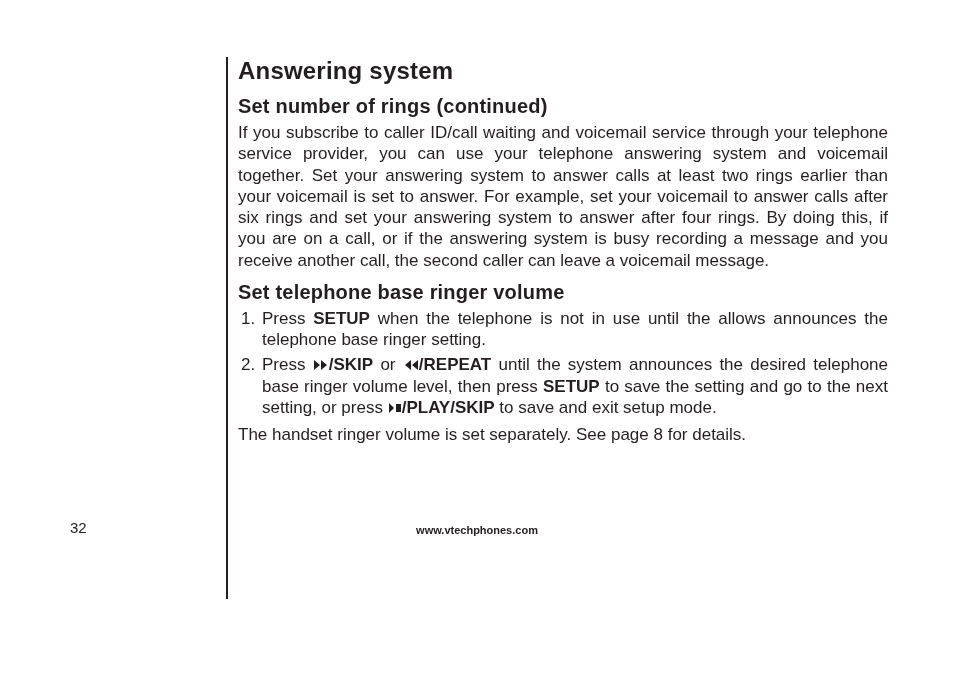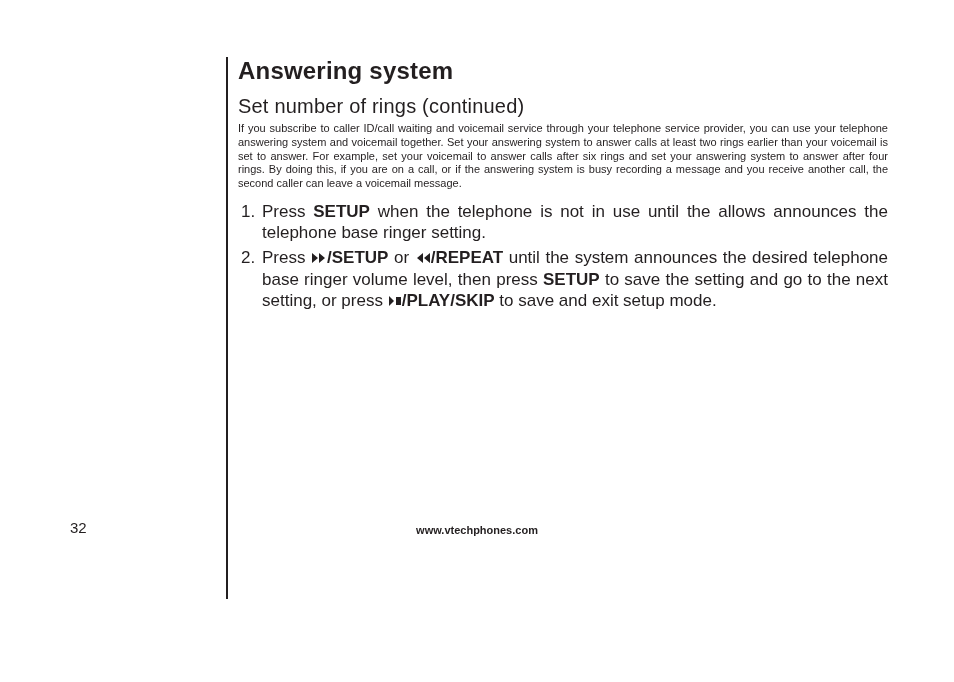--- a/index.html
+++ b/index.html
@@ -32,26 +32,26 @@
     width: 650px;
   }
   h1 {
     font-size: 24px;
     font-weight: bold;
     margin: 0 0 10px 0;
     letter-spacing: 0.2px;
   }
   h2 {
     font-size: 20px;
-    font-weight: normal;
+    font-weight: bold;
     margin: 4px 0 4px 0;
     letter-spacing: 0.2px;
   }
   p {
-    font-size: 11px;
+    font-size: 17px;
     line-height: 1.25;
     margin: 0 0 10px 0;
     text-align: justify;
   }
   .intro2 {
     margin: 0 0 6px 0;
   }
   ol {
     font-size: 17px;
     line-height: 1.25;
@@ -102,35 +102,37 @@
 
 <div class="page">
   <div class="vrule"></div>
 
   <div class="content">
     <h1>Answering system</h1>
 
     <h2>Set number of rings (continued)</h2>
     <p>If you subscribe to caller ID/call waiting and voicemail service through your telephone service provider, you can use your telephone answering system and voicemail together. Set your answering system to answer calls at least two rings earlier than your voicemail is set to answer. For example, set your voicemail to answer calls after six rings and set your answering system to answer after four rings. By doing this, if you are on a call, or if the answering system is busy recording a message and you receive another call, the second caller can leave a voicemail message.</p>
 
+    <h2>Set telephone base ringer volume</h2>
 
 
     <ol>
       <li>
         <span>Press </span><span class="bold">SETUP</span><span> when the telephone is not in use until the allows announces the telephone base ringer setting.</span>
       </li>
       <li>
         <span>Press </span><svg class="inline-icon" viewBox="0 0 16 14">
             <path d="M1 2 L7 7 L1 12 Z M8 2 L14 7 L8 12 Z" fill="#231f20"></path>
-          </svg><span class="bold">/SETUP</span><span> or </span><svg class="inline-icon" viewBox="0 0 16 14">
+          </svg><span class="bold">/SKIP</span><span> or </span><svg class="inline-icon" viewBox="0 0 16 14">
             <path d="M15 2 L9 7 L15 12 Z M8 2 L2 7 L8 12 Z" fill="#231f20"></path>
           </svg><span class="bold">/</span><span class="bold">REPEAT</span><span> until the system announces the desired telephone base ringer volume level, then press </span><span class="bold">SETUP</span><span> to save the setting and go to the next setting, or press </span><svg class="inline-icon2" viewBox="0 0 14 14">
             <path d="M1 2 L6 7 L1 12 Z" fill="#231f20"></path>
             <rect x="8" y="3" width="5" height="8" fill="#231f20"></rect>
           </svg><span class="bold">/</span><span class="bold">PLAY/SKIP</span><span> to save and exit setup mode.</span>
       </li>
     </ol>
 
+    <p class="final">The handset ringer volume is set separately. See page 8 for details.</p>
   </div>
 
   <div class="pagenum">32</div>
   <div class="footer">www.vtechphones.com</div>
 </div>
 
 </body></html>

